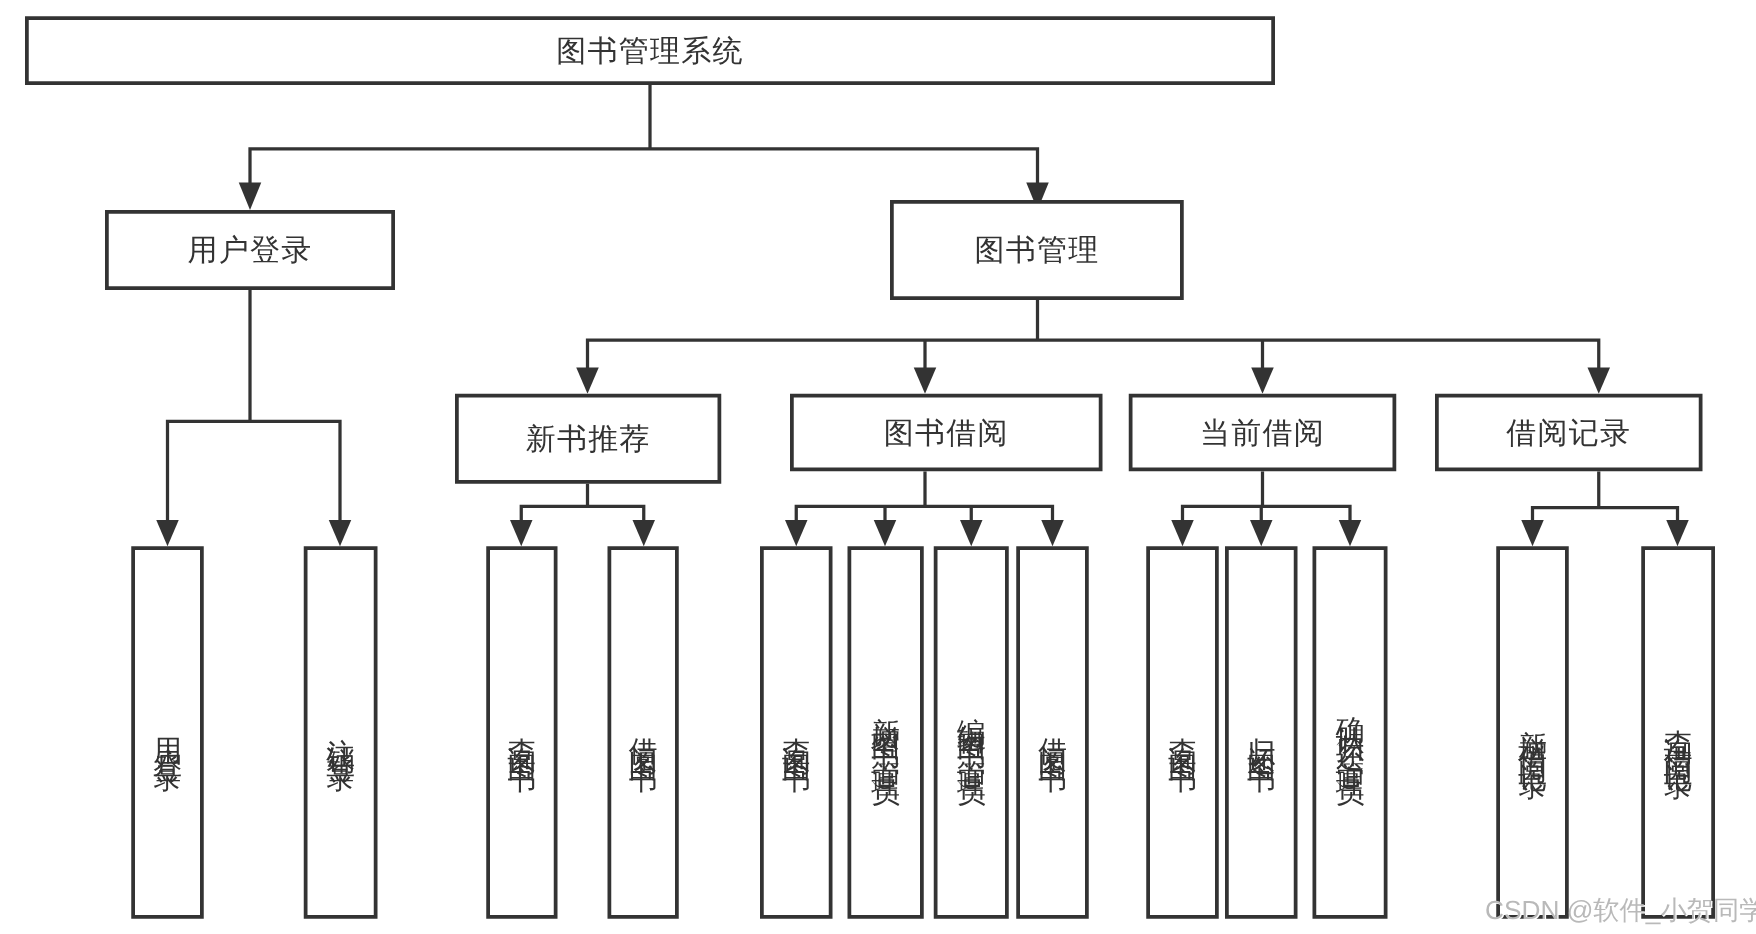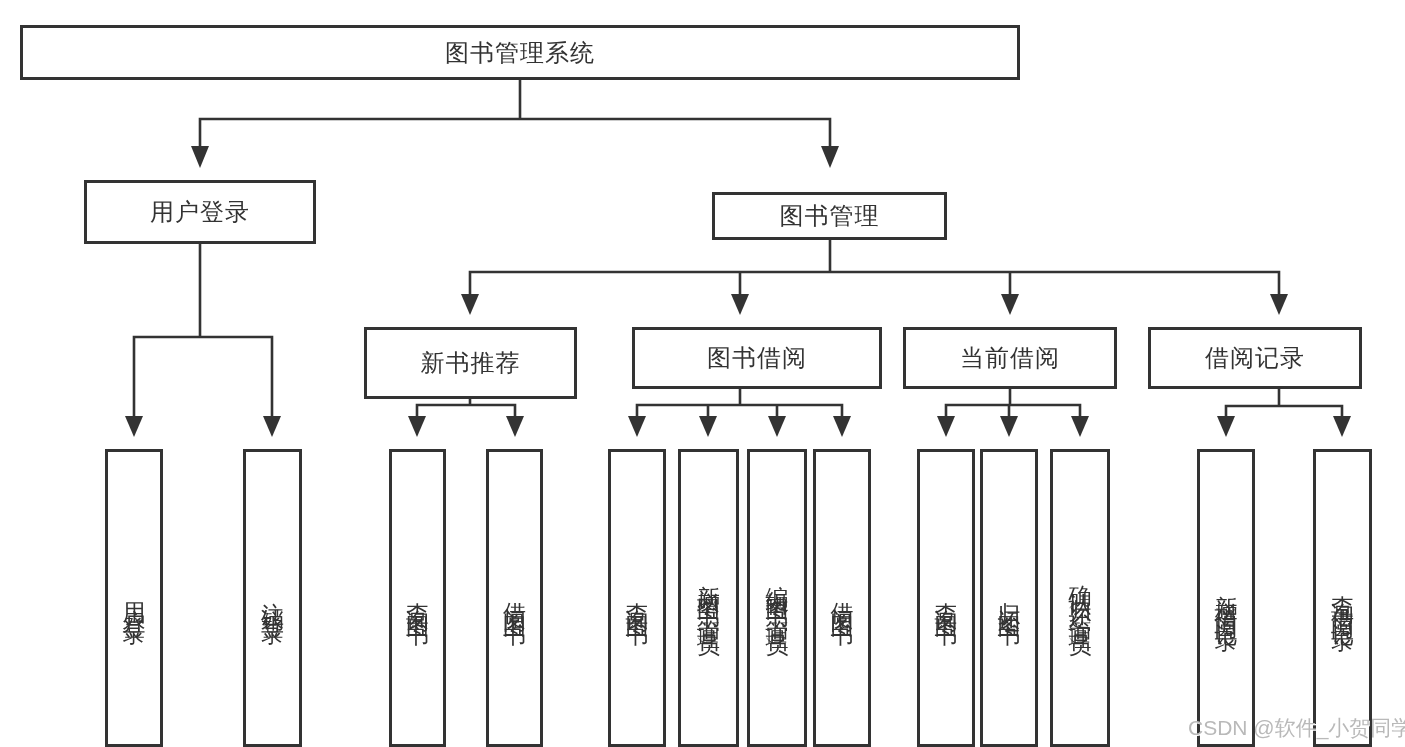--- a/index.html
+++ b/index.html
@@ -19,21 +19,20 @@
   .connectors{position:absolute;left:0;top:0;}
   .ln{stroke:var(--line);stroke-width:2.6;fill:none;}
   .arrow{fill:var(--line);stroke:none;}
   .node{
     position:absolute;
     box-sizing:border-box;
     border:3px solid var(--line);
     background:var(--bg);
     display:flex;align-items:center;justify-content:center;
     color:var(--text);
-    margin-top:12px;
   }
   .node.h .lbl{
     font-size:24px;
     letter-spacing:1px;
     white-space:nowrap;
   }
   .node.v .lbl{
     writing-mode:vertical-rl;
     font-size:23px;
     line-height:1;
@@ -90,21 +89,21 @@
     <polygon class="arrow" points="1333,416 1351,416 1342,437"></polygon>
   </svg>
 
   <div class="node h" style="left:20px;top:13px;width:1000px;height:55px">
     <span class="lbl">图书管理系统</span>
   </div>
 
   <div class="node h" style="left:84px;top:168px;width:232px;height:64px">
     <span class="lbl">用户登录</span>
   </div>
-  <div class="node h" style="left:712px;top:180px;width:235px;height:48px">
+  <div class="node h" style="left:712px;top:160px;width:235px;height:80px">
     <span class="lbl">图书管理</span>
   </div>
 
   <div class="node h" style="left:364px;top:315px;width:213px;height:72px">
     <span class="lbl">新书推荐</span>
   </div>
   <div class="node h" style="left:632px;top:315px;width:250px;height:62px">
     <span class="lbl">图书借阅</span>
   </div>
   <div class="node h" style="left:903px;top:315px;width:214px;height:62px">

